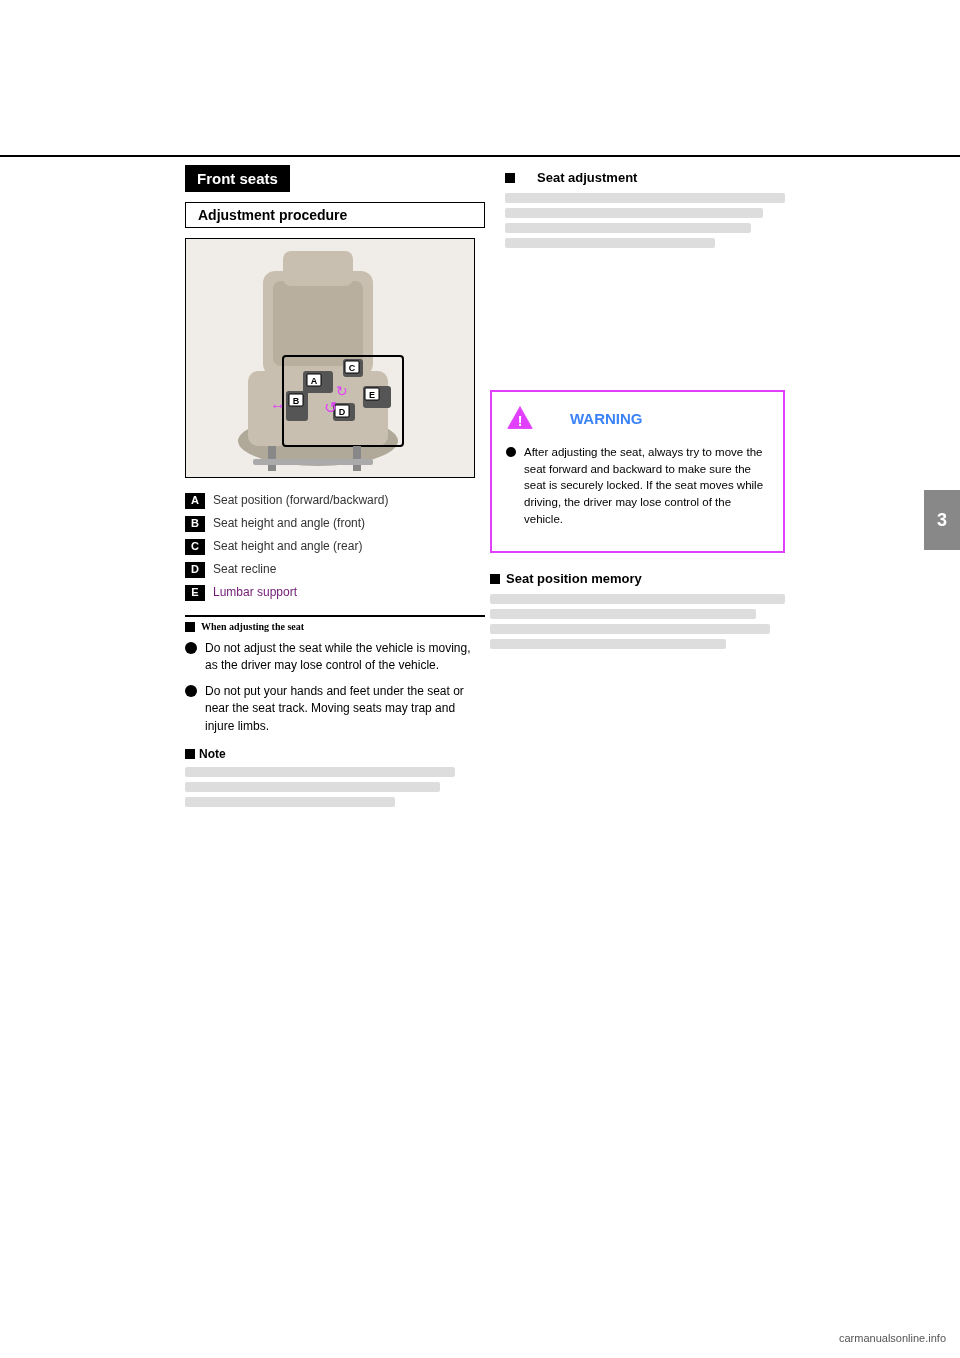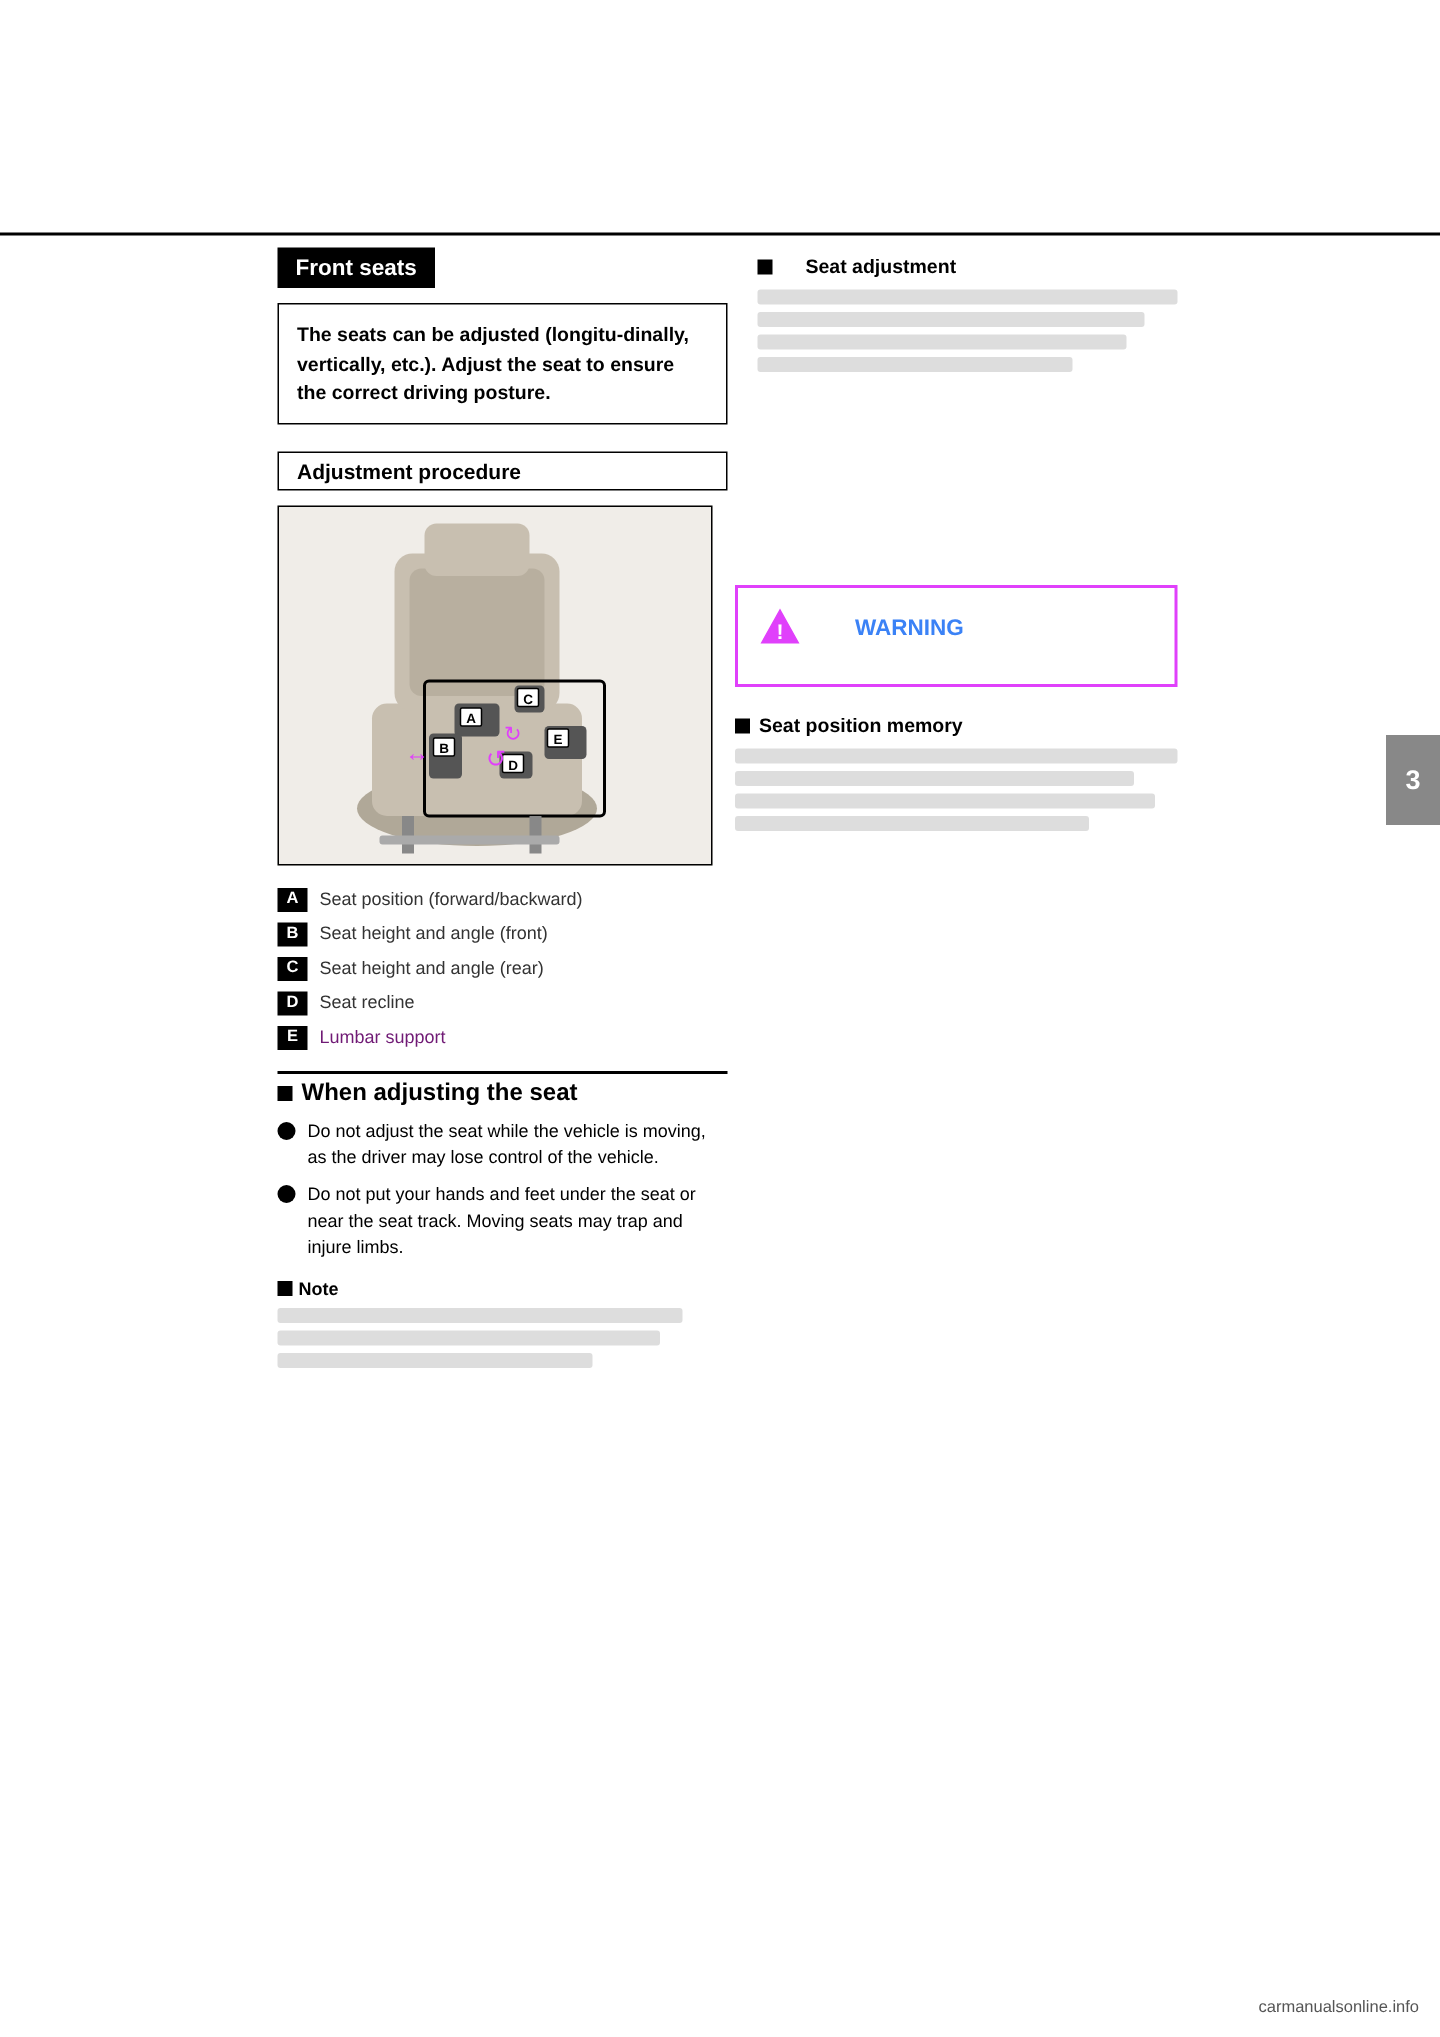--- a/index.html
+++ b/index.html
@@ -273,23 +273,20 @@
   <div class="chapter-tab">
     <span>3</span>
   </div>
 
   <div class="left-column">
 
     
     <div class="front-seats-header">Front seats</div>
 
     
-    <div class="intro-box">
-      <span>The seats can be adjusted (longitu-dinally, vertically, etc.). Adjust the seat to ensure the correct driving posture.</span>
-    </div>
 
     
     <div class="adj-header">Adjustment procedure</div>
 
     
     <div class="seat-image-area">
       <svg width="285" height="235" viewBox="0 0 285 235">
 
         <ellipse cx="130" cy="200" rx="80" ry="25" fill="#b0a898"></ellipse>
         <rect x="60" y="130" width="140" height="75" rx="10" fill="#c8bfb0"></rect>
@@ -356,21 +353,21 @@
       <div class="label-item">
         <span class="label-box">E</span>
         <span style="color:#701a75;">Lumbar support</span>
       </div>
     </div>
 
     
     <div class="attention-section">
       <div class="attention-header">
         <div class="black-square-icon"></div>
-        <span style="font-weight:bold; font-size:16px;">When adjusting the seat</span>
+        <span style="font-weight:bold; font-size:10px;font-family:Liberation Serif, serif;">When adjusting the seat</span>
       </div>
       <div class="bullet-item">
         <div class="bullet-dot"></div>
         <span style="font-size:12px; line-height:1.45;">Do not adjust the seat while the vehicle is moving, as the driver may lose control of the vehicle.</span>
       </div>
       <div class="bullet-item">
         <div class="bullet-dot"></div>
         <span style="font-size:12px; line-height:1.45;">Do not put your hands and feet under the seat or near the seat track. Moving seats may trap and injure limbs.</span>
       </div>
       <div class="section-header-small">
@@ -401,20 +398,24 @@
 
   <div class="right-column">
     <div class="warning-box">
       <div class="warning-header">
         <svg class="warning-triangle" viewBox="0 0 32 32">
           <polygon points="16,3 30,28 2,28" fill="#e040fb" stroke="#e040fb" stroke-width="1"></polygon>
           <text x="16" y="25" text-anchor="middle" font-size="16" font-weight="bold" fill="#fff">!</text>
         </svg>
         <span class="warning-title">WARNING</span>
       </div>
+      <div class="warning-bullet">
+        <div class="warning-dot"></div>
+        <span>After adjusting the seat, always try to move the seat forward and backward to make sure the seat is securely locked. If the seat moves while driving, the driver may lose control of the vehicle.</span>
+      </div>
     </div>
 
     <div style="margin-top:18px;">
       <div style="display:flex; align-items:center; gap:6px; margin-bottom:8px;">
         <div class="black-square-icon"></div>
         <span style="font-weight:bold; font-size:13px;">Seat position memory</span>
       </div>
       <div style="width:100%; height:10px; background:#ddd; margin-bottom:5px; border-radius:2px;"></div>
       <div style="width:90%; height:10px; background:#ddd; margin-bottom:5px; border-radius:2px;"></div>
       <div style="width:95%; height:10px; background:#ddd; margin-bottom:5px; border-radius:2px;"></div>

